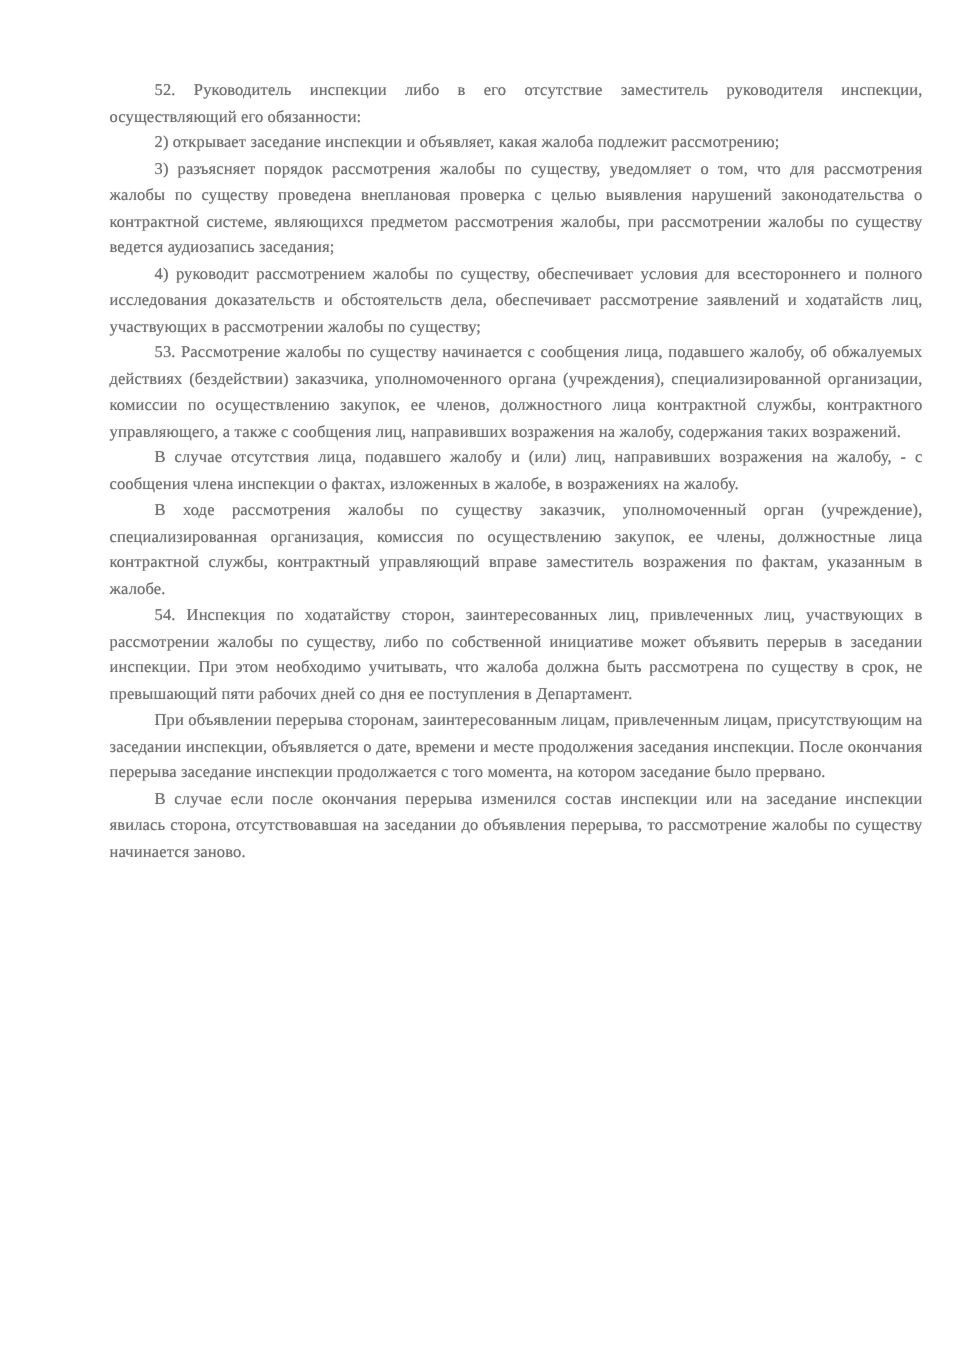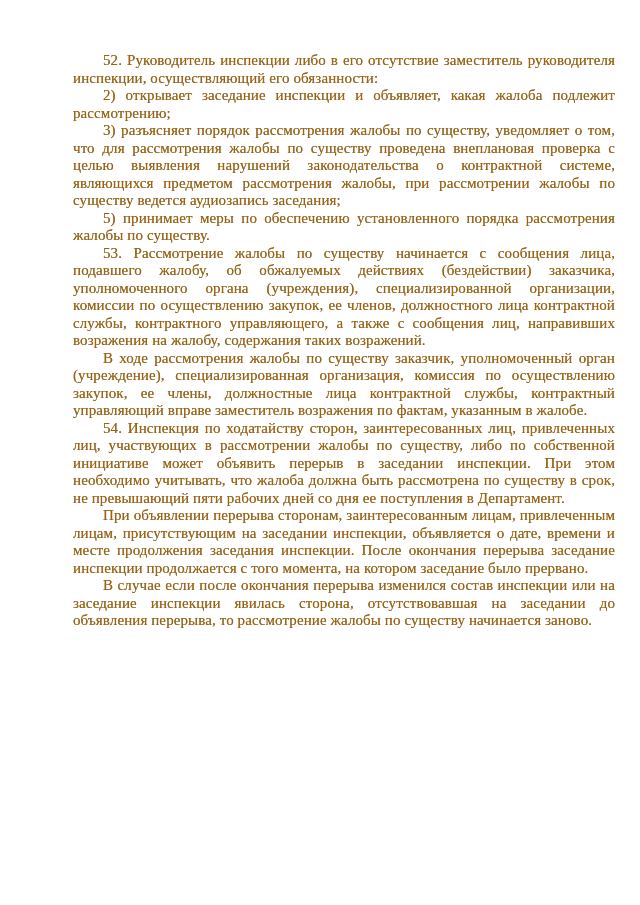--- a/index.html
+++ b/index.html
@@ -13,42 +13,43 @@
     height: 905px;
     background: #ffffff;
     overflow: hidden;
   }
   .text-block {
     position: absolute;
     left: 73px;
     top: 52px;
     width: 542px;
     font-family: "Liberation Serif", "DejaVu Serif", serif;
-    font-size: 15px;
+    font-size: 11px;
     line-height: 17.5px;
-    color: #a16207;
+    color: #737373;
     text-align: justify;
     
     text-shadow: 0 0 0.6px rgba(45,45,45,0.55);
     letter-spacing: 0.1px;
   }
   .text-block p {
     margin: 0;
     padding: 0;
     text-indent: 30px;
   }
 </style>
 </head>
 <body>
 
 <div class="page">
   <div class="text-block">
       <p>52. Руководитель инспекции либо в его отсутствие заместитель руководителя инспекции, осуществляющий его обязанности:</p>
       <p>2) открывает заседание инспекции и объявляет, какая жалоба подлежит рассмотрению;</p>
       <p>3) разъясняет порядок рассмотрения жалобы по существу, уведомляет о том, что для рассмотрения жалобы по существу проведена внеплановая проверка с целью выявления нарушений законодательства о контрактной системе, являющихся предметом рассмотрения жалобы, при рассмотрении жалобы по существу ведется аудиозапись заседания;</p>
-      <p>5) принимает меры по обеспечению установленного порядка рассмотрения жалобы по существу.</p>
+      <p>4) руководит рассмотрением жалобы по существу, обеспечивает условия для всестороннего и полного исследования доказательств и обстоятельств дела, обеспечивает рассмотрение заявлений и ходатайств лиц, участвующих в рассмотрении жалобы по существу;</p>
       <p>53. Рассмотрение жалобы по существу начинается с сообщения лица, подавшего жалобу, об обжалуемых действиях (бездействии) заказчика, уполномоченного органа (учреждения), специализированной организации, комиссии по осуществлению закупок, ее членов, должностного лица контрактной службы, контрактного управляющего, а также с сообщения лиц, направивших возражения на жалобу, содержания таких возражений.</p>
+      <p>В случае отсутствия лица, подавшего жалобу и (или) лиц, направивших возражения на жалобу, - с сообщения члена инспекции о фактах, изложенных в жалобе, в возражениях на жалобу.</p>
       <p>В ходе рассмотрения жалобы по существу заказчик, уполномоченный орган (учреждение), специализированная организация, комиссия по осуществлению закупок, ее члены, должностные лица контрактной службы, контрактный управляющий вправе заместитель возражения по фактам, указанным в жалобе.</p>
       <p>54. Инспекция по ходатайству сторон, заинтересованных лиц, привлеченных лиц, участвующих в рассмотрении жалобы по существу, либо по собственной инициативе может объявить перерыв в заседании инспекции. При этом необходимо учитывать, что жалоба должна быть рассмотрена по существу в срок, не превышающий пяти рабочих дней со дня ее поступления в Департамент.</p>
       <p>При объявлении перерыва сторонам, заинтересованным лицам, привлеченным лицам, присутствующим на заседании инспекции, объявляется о дате, времени и месте продолжения заседания инспекции. После окончания перерыва заседание инспекции продолжается с того момента, на котором заседание было прервано.</p>
       <p>В случае если после окончания перерыва изменился состав инспекции или на заседание инспекции явилась сторона, отсутствовавшая на заседании до объявления перерыва, то рассмотрение жалобы по существу начинается заново.</p>
     </div>
 </div>
 
 </body></html>

